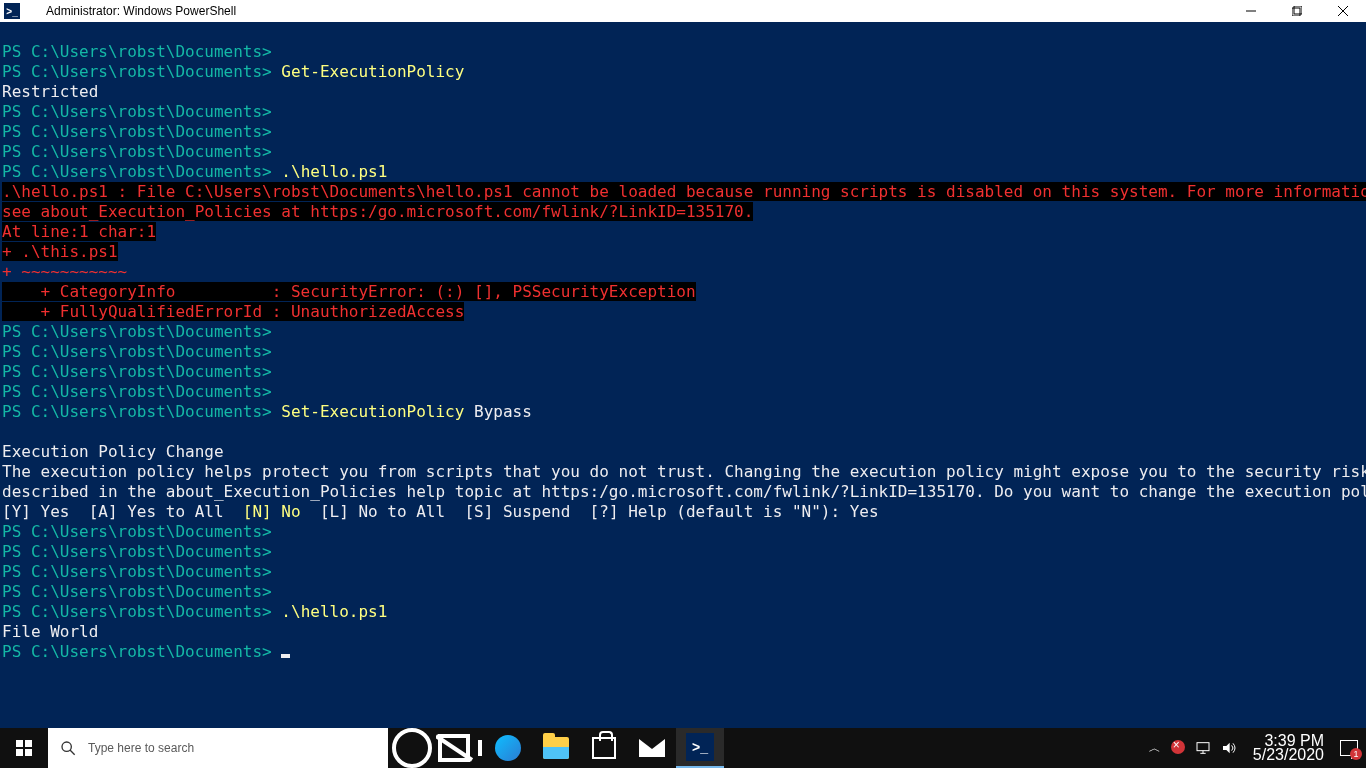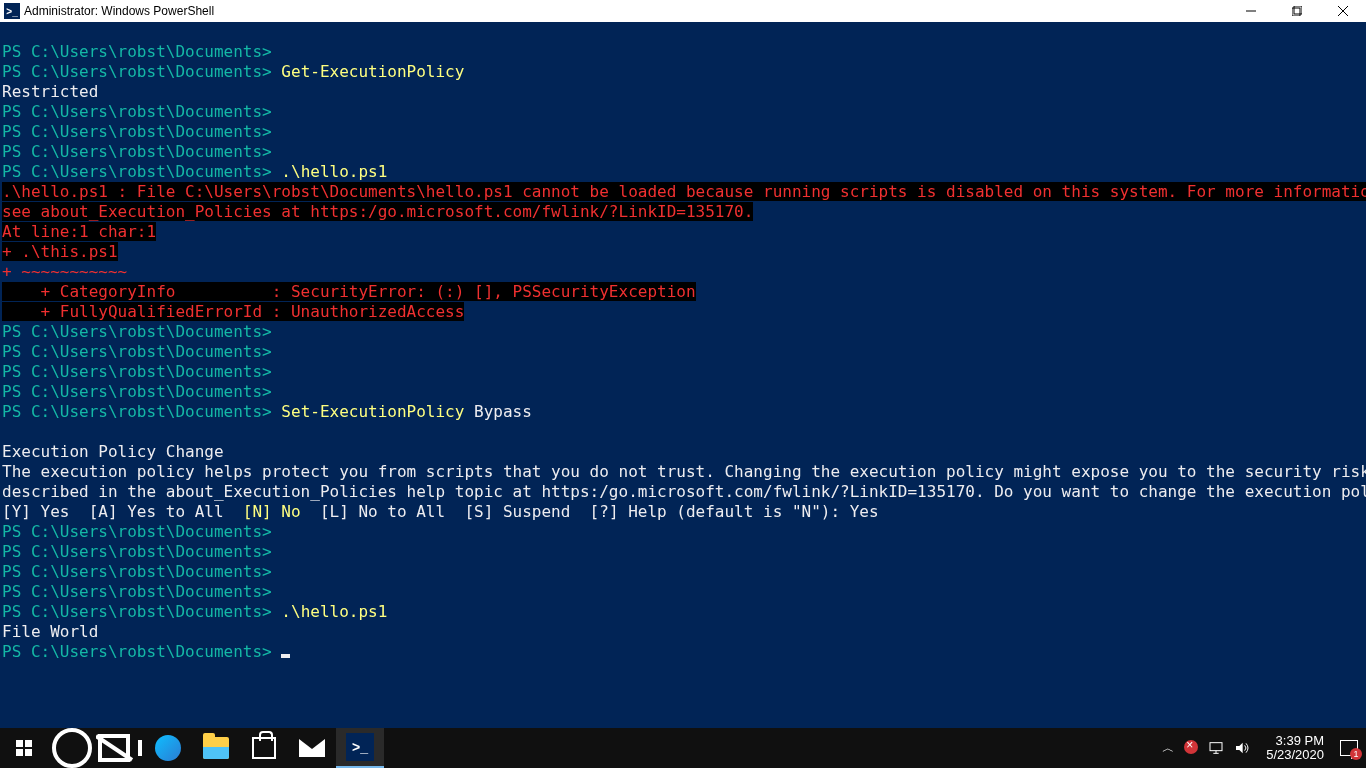--- a/index.html
+++ b/index.html
@@ -1,41 +1,41 @@
 <!DOCTYPE html>
 <html><head>
 <meta charset="utf-8">
 <style>
   * { margin:0; padding:0; box-sizing:border-box; }
   html,body { width:1366px; height:768px; font-family:"Segoe UI",Tahoma,sans-serif; overflow:hidden; background:#000; }
   .window { width:1366px; height:768px; display:flex; flex-direction:column; }
   
   .titlebar { background:#fff; height:22px; display:flex; align-items:center; font-size:12px; color:#000; }
   .titlebar .ticon { width:16px; height:16px; margin:0 4px; background:#012456; display:flex; align-items:center; justify-content:center; color:#fff; font-size:10px; font-weight:bold; }
-  .titlebar .title { flex:0 0 auto; }
+  .titlebar .title { flex:0 0 auto;margin-left:22px; }
   .titlebar .spacer { flex:1; }
   .winbtn { width:46px; height:22px; display:flex; align-items:center; justify-content:center; font-size:12px; }
   .winbtn svg { width:10px; height:10px; stroke:#000; stroke-width:1; fill:none; }
   
   .console { flex:1; background:#012456; color:#eeedf0; font-family:Consolas,monospace; font-size:16px; line-height:20px; padding:0 2px; white-space:pre; overflow:hidden; }
   .prompt { color:#14b8a6; }
   .cmd { color:#ffff80; }
   .err { color:#f03030; background:#000; }
   .errn { color:#f03030; }
   .hl { color:#ffff80; }
   .cursor { display:inline-block; width:9px; height:4px; background:#eeedf0; vertical-align:baseline; margin-bottom:-1px; }
   
   .taskbar { height:40px; background:#101010; display:flex; align-items:stretch; color:#fff; font-size:12px; }
   .tbtn { width:48px; display:flex; align-items:center; justify-content:center; }
   .tbtn.active { background:#2a2a2a; border-bottom:2px solid #76b9ed; }
   .start svg { width:16px; height:16px; fill:#fff; }
   .search { flex:0 0 340px; background:#fff; color:#5a5a5a; display:flex; align-items:center; padding:0 12px; gap:12px; }
   .search svg { width:16px; height:16px; stroke:#333; stroke-width:2; fill:none; }
   .tray { margin-left:auto; display:flex; align-items:center; gap:10px; padding:0 8px; }
-  .tray .clock { text-align:right; font-size:13px; line-height:14px; padding:0 6px; }
+  .tray .clock { text-align:right; font-size:16px; line-height:14px; padding:0 6px; }
   .tray svg { width:16px; height:16px; fill:#fff; }
   .edge-icon{width:26px;height:26px;border-radius:50%;background:linear-gradient(135deg,#0ebeff,#2b7cd3);}
   .folder-icon{width:26px;height:22px;background:#ffcf48;border-radius:2px;position:relative;}
   .folder-icon::before{content:"";position:absolute;top:-4px;left:0;width:12px;height:6px;background:#ffcf48;border-radius:2px 2px 0 0;}
   .folder-icon::after{content:"";position:absolute;bottom:0;left:0;right:0;height:12px;background:#4fc3f7;border-radius:0 0 2px 2px;}
   .store-icon{width:24px;height:22px;border:2px solid #fff;position:relative;}
   .store-icon::before{content:"";position:absolute;top:-8px;left:5px;width:10px;height:8px;border:2px solid #fff;border-bottom:none;border-radius:4px 4px 0 0;}
   .mail-icon{width:26px;height:18px;background:#fff;clip-path:polygon(0 0,100% 0,100% 100%,0 100%);position:relative;}
   .mail-icon::after{content:"";position:absolute;top:0;left:0;border-left:13px solid transparent;border-right:13px solid transparent;border-top:10px solid #101010;}
   .ps-icon{width:28px;height:28px;background:#012456;display:flex;align-items:center;justify-content:center;color:#fff;font-weight:bold;font-size:14px;}
@@ -112,20 +112,27 @@
 
   <div class="taskbar">
     <div class="tbtn start">
       <svg viewBox="0 0 16 16">
           <rect x="0" y="0" width="7" height="7"></rect>
           <rect x="9" y="0" width="7" height="7"></rect>
           <rect x="0" y="9" width="7" height="7"></rect>
           <rect x="9" y="9" width="7" height="7"></rect>
         </svg>
     </div>
+    <div class="search">
+      <svg viewBox="0 0 24 24">
+          <circle cx="10" cy="10" r="7"></circle>
+          <line x1="15" y1="15" x2="22" y2="22"></line>
+        </svg>
+      <span>Type here to search</span>
+    </div>
     <div class="tbtn">
         <svg viewBox="0 0 24 24">
           <circle cx="12" cy="12" r="9" fill="none" stroke="#fff" stroke-width="2"></circle>
         </svg>
       </div>
     <div class="tbtn">
         <svg viewBox="0 0 24 24" fill="none" stroke="#fff" stroke-width="2">
           <rect x="2" y="6" width="14" height="12"></rect>
           <line x="18" y1="6" x2="18" y2="18"></line>
           <line x1="22" y1="8" x2="22" y2="16"></line>

